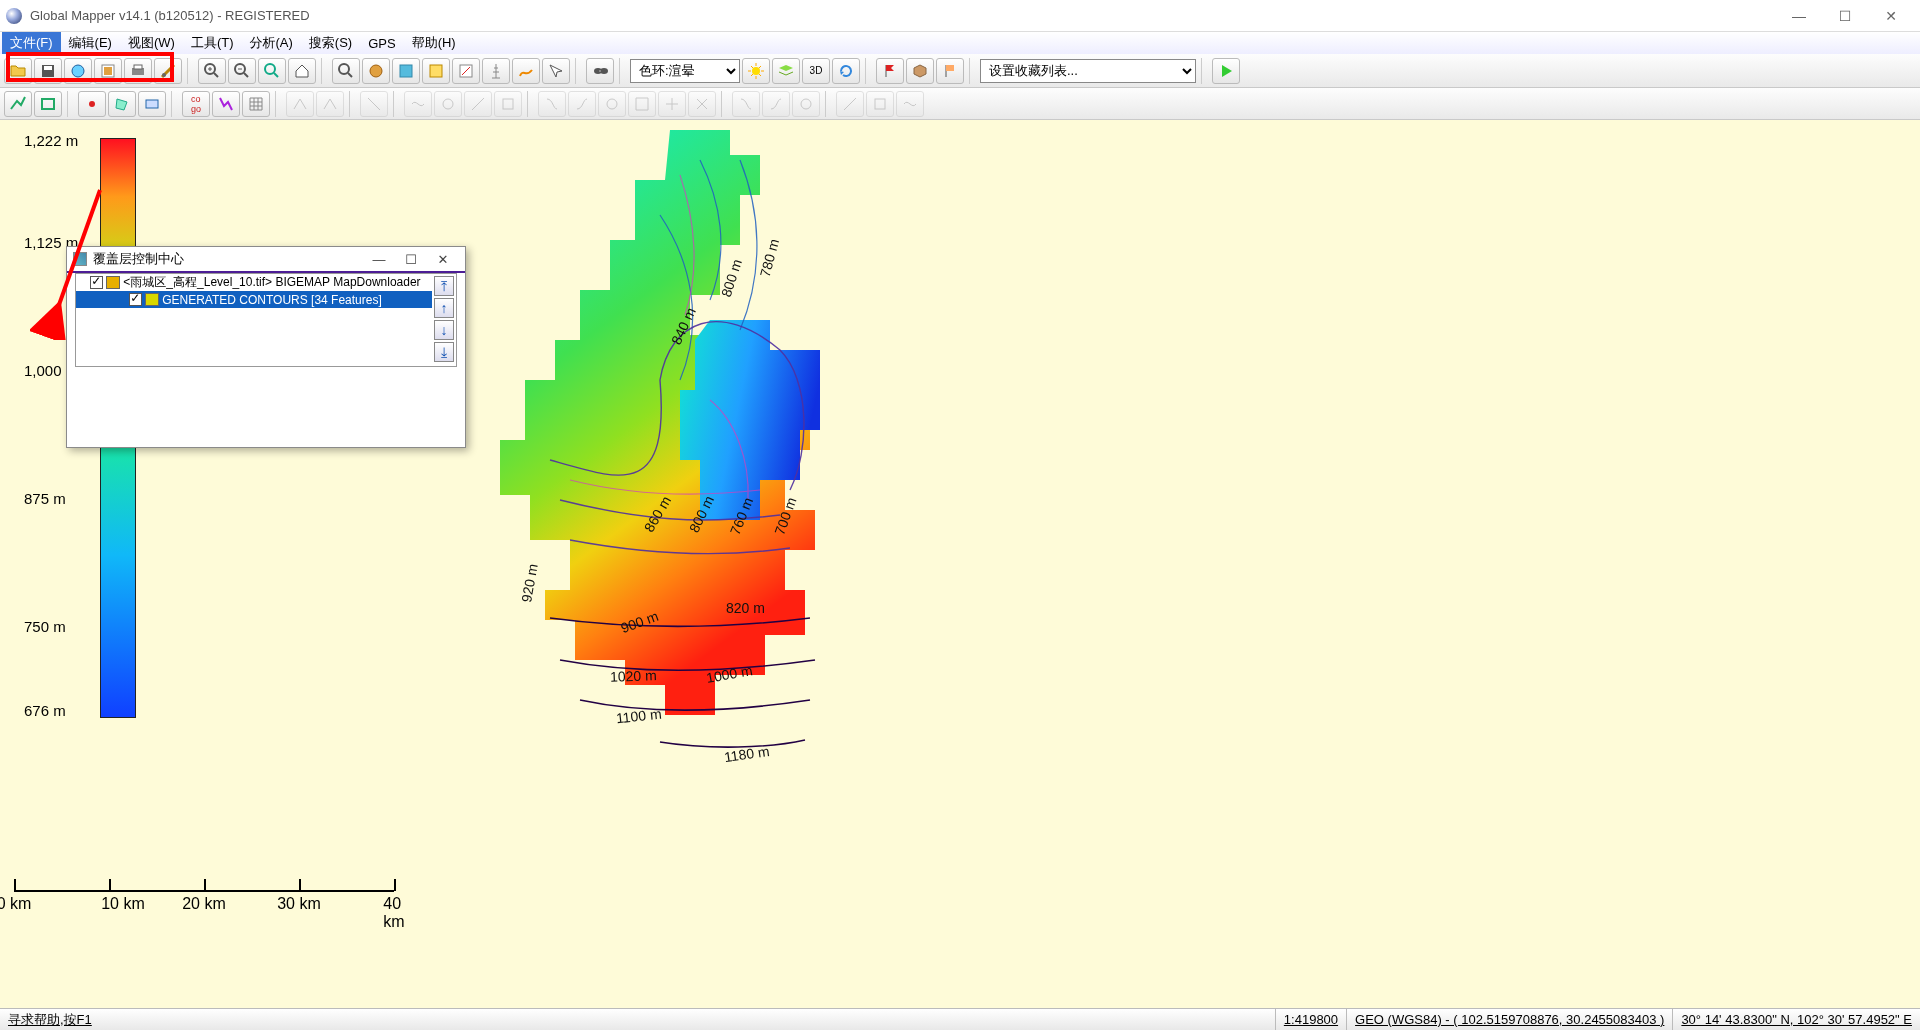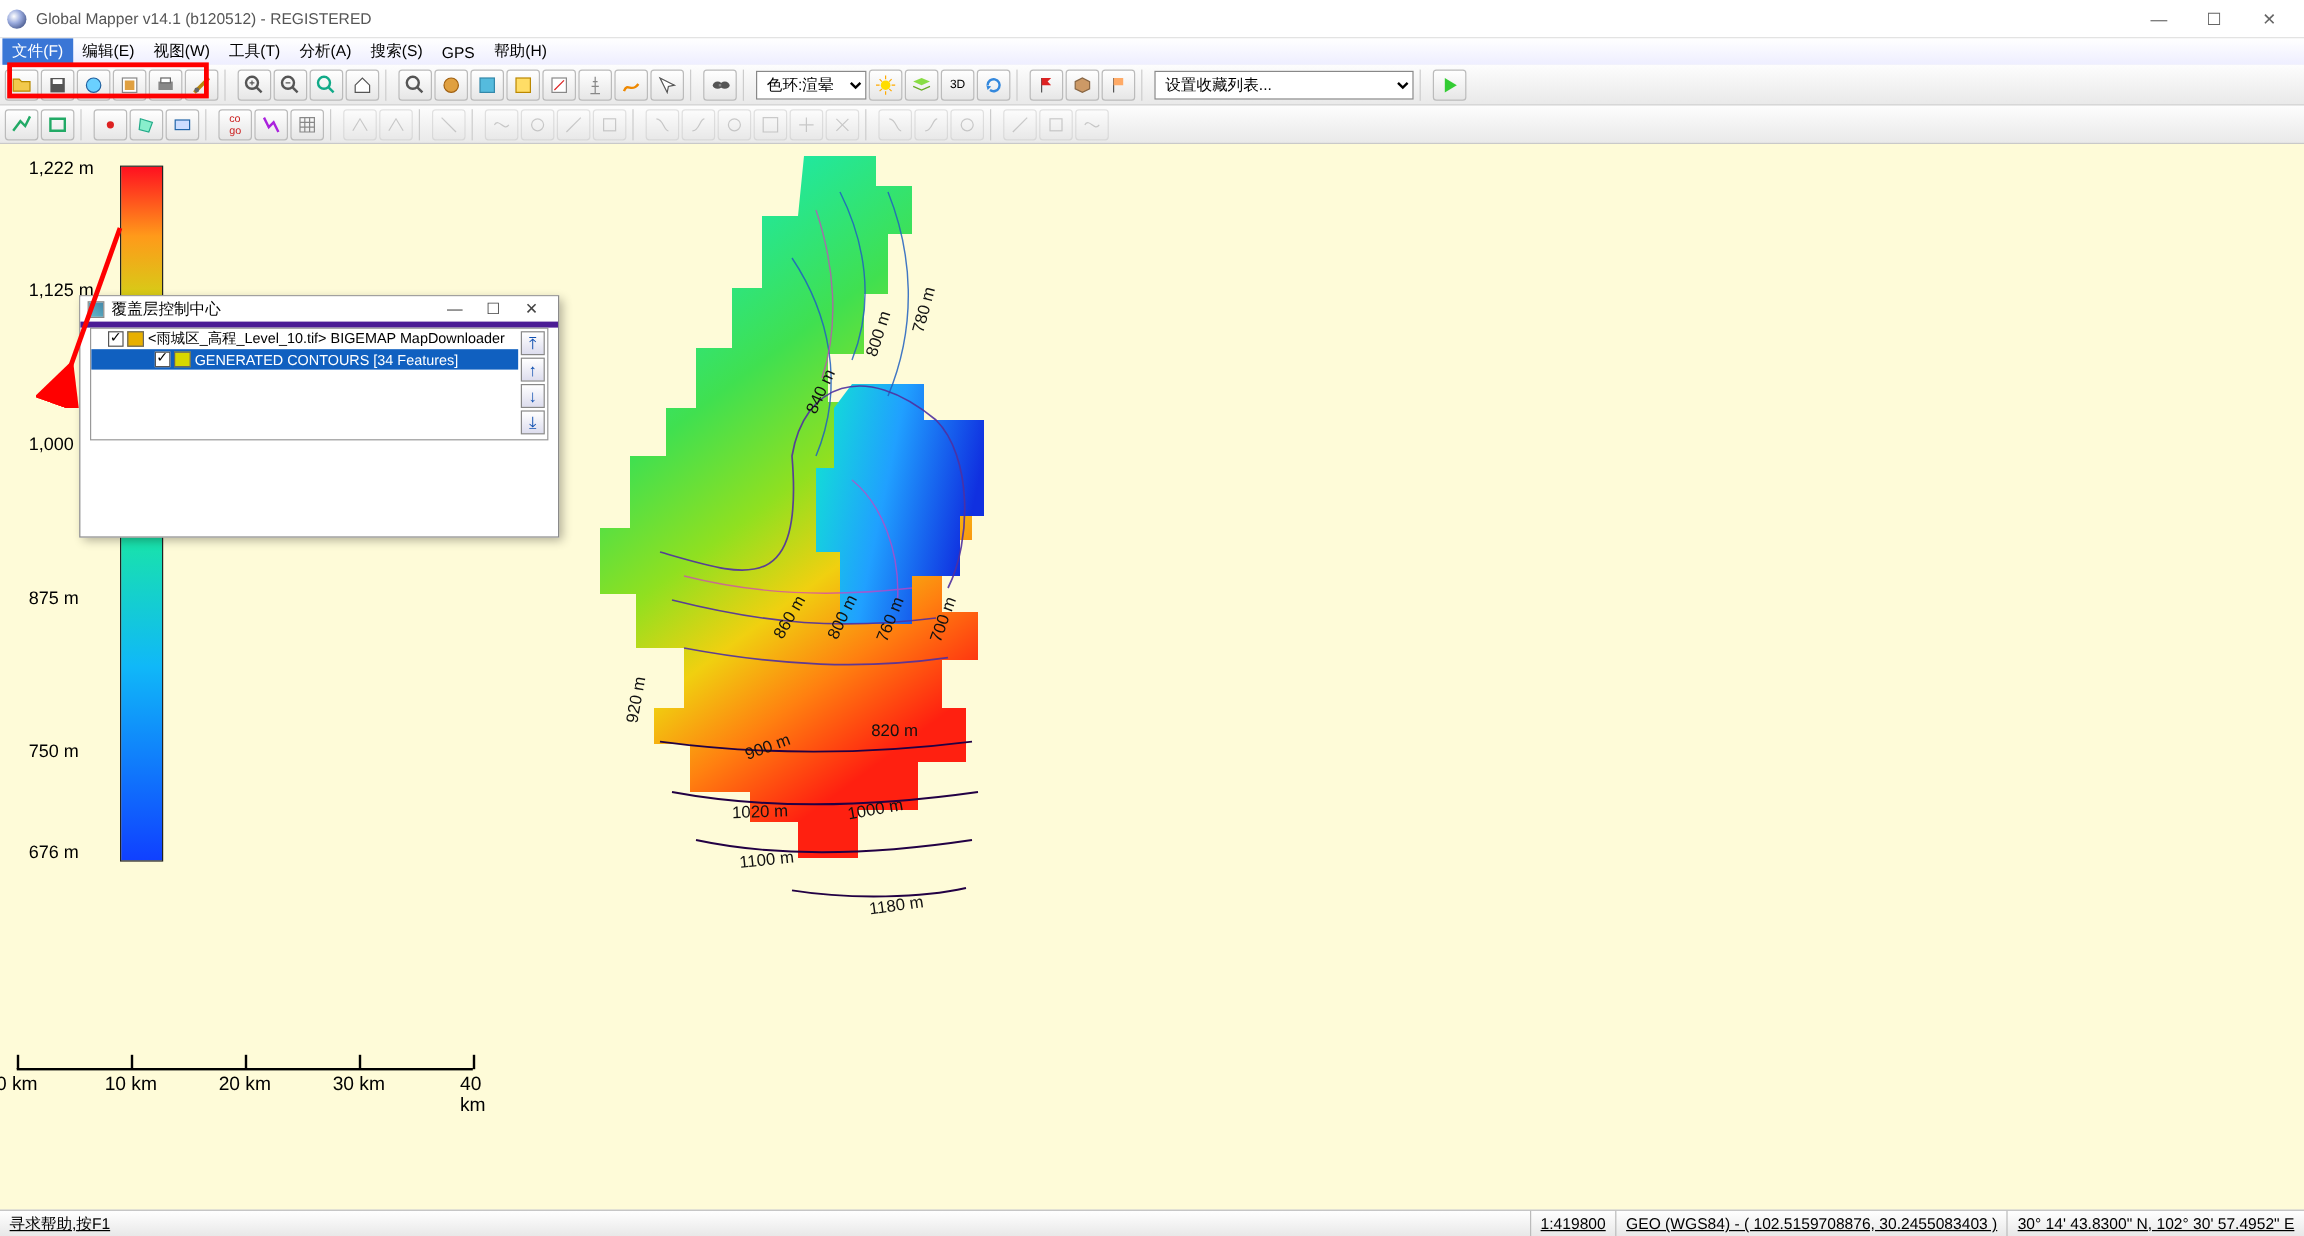--- a/index.html
+++ b/index.html
@@ -40,21 +40,21 @@
 .scale-axis { width: 380px; height: 22px; position: relative; border: 1px solid #000; border-bottom: none; border-left: none; border-right: none; }
 .scale-axis::before { content:""; position:absolute; left:0; top:-1px; height:2px; width:100%; background:#000; }
 .scale-tickmk { position:absolute; top:-12px; width:2px; height:12px; background:#000; }
 .scale-lbl { position:absolute; top:4px; font-size:16px; color:#000; transform:translateX(-50%); }
 
 
 .terrain { position: absolute; left: 480px; top: 0px; width: 380px; height: 680px; }
 
 
 .dialog { position: absolute; left: 66px; top: 126px; width: 400px; height: 202px; background: #fff; border: 1px solid #8a8a8a; box-shadow: 3px 3px 8px rgba(0,0,0,.3); z-index: 60; }
-.dialog .dlg-title { height: 26px; background: #fff; display: flex; align-items: center; padding: 0 6px; font-size: 13px; border-bottom: 5px solid #4c1d95; }
+.dialog .dlg-title { height: 26px; background: #fff; display: flex; align-items: center; padding: 0 6px; font-size: 13px; border-bottom: 2px solid #4c1d95; }
 .dialog .dlg-title .dicon { width: 14px; height: 14px; background: linear-gradient(45deg,#6bc,#48a); margin-right: 6px; border: 1px solid #888; }
 .dialog .dlg-title .sp { flex: 1; }
 .dialog .dlg-title .dw { width: 32px; text-align: center; cursor: pointer; color: #444; }
 .dialog .sub { font-size: 12px; padding: 4px 8px; color: #222; }
 .dialog .list { border: 1px solid #999; margin: 0 8px; height: 94px; display:flex; }
 .dialog .list .rows { flex:1; overflow:hidden; }
 .dialog .list .row { height: 17px; display: flex; align-items: center; font-size: 12px; font-family: "SimSun", monospace; justify-content: center; }
 .dialog .list .row .cb { width: 13px; height: 13px; border: 1px solid #555; margin: 0 3px; background: #fff; position: relative; }
 .dialog .list .row .cb::after { content:"✓"; position:absolute; top:-3px; left:0; font-size:12px; color:#000; }
 .dialog .list .row .ic { width:14px; height:13px; margin-right:3px; }
@@ -205,21 +205,21 @@
     </div>
   <div class="tool-sep"></div>
   <div class="tool-btn">
       <svg viewBox="0 0 18 18">
         <ellipse cx="7" cy="9" rx="4" ry="3" fill="#555"></ellipse>
         <ellipse cx="13" cy="9" rx="4" ry="3" fill="#555"></ellipse>
         <rect x="8" y="8" width="2" height="2" fill="#888"></rect>
       </svg>
     </div>
   <div class="tool-sep"></div>
-  <select class="combo" style="width:92px"><option>色环:渲晕</option></select>
+  <select class="combo" style="width:110px"><option>色环:渲晕</option></select>
   <div class="tool-btn">
       <svg viewBox="0 0 18 18">
         <circle cx="9" cy="9" r="4" fill="#fd0"></circle>
         <g stroke="#fa0">
           <path d="M9 1v3M9 14v3M1 9h3M14 9h3M4 4l2 2M12 12l2 2M14 4l-2 2M4 14l2-2"></path>
         </g>
       </svg>
     </div>
   <div class="tool-btn">
       <svg viewBox="0 0 18 18">
@@ -483,21 +483,21 @@
         <div class="elev-tick" style="top: 492px; left: 12px;">750 m</div>
         <div class="elev-tick" style="top: 576px; left: 12px;">676 m</div>
       </div>
   </div>
 
   <div class="scale-bar">
     <div class="scale-axis" id="scale-axis">
         <div class="scale-tickmk" style="left: 0px;"></div>
         <div class="scale-lbl" style="left: 0px;">0 km</div>
         <div class="scale-tickmk" style="left: 95px;"></div>
-        <div class="scale-lbl" style="left: 95px;">10 km</div>
+        <div class="scale-lbl" style="left: 109px;">10 km</div>
         <div class="scale-tickmk" style="left: 190px;"></div>
         <div class="scale-lbl" style="left: 190px;">20 km</div>
         <div class="scale-tickmk" style="left: 285px;"></div>
         <div class="scale-lbl" style="left: 285px;">30 km</div>
         <div class="scale-tickmk" style="left: 380px;"></div>
         <div class="scale-lbl" style="left: 380px;">40 km</div>
       </div>
   </div>
 
   <div class="dialog">

